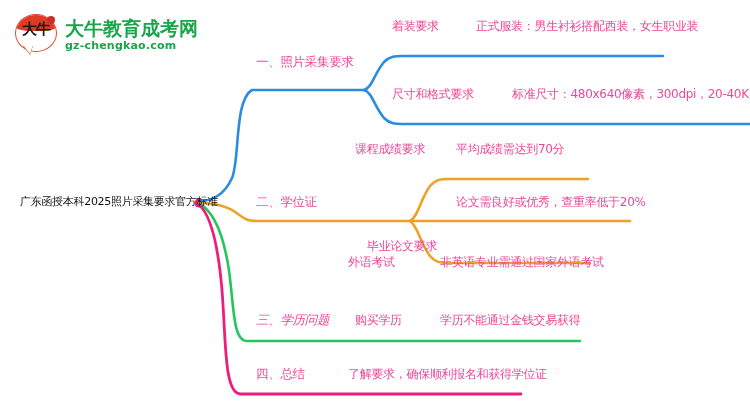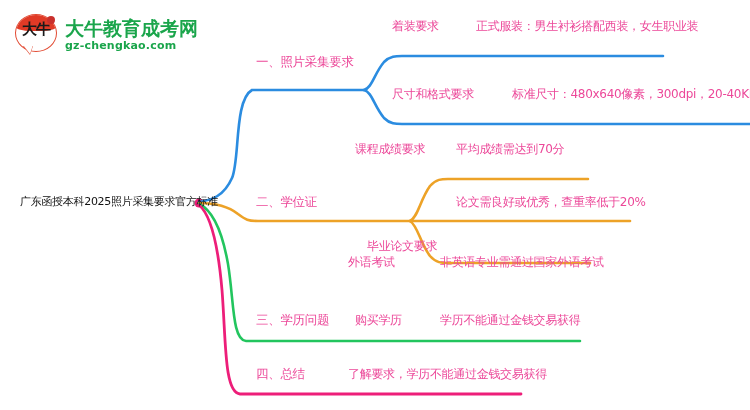--- a/index.html
+++ b/index.html
@@ -153,20 +153,20 @@
 
   <div class="node lvl2" style="left:355px; top:141px;">课程成绩要求</div>
   <div class="node lvl3" style="left:456px; top:141px;">平均成绩需达到70分</div>
 
   <div class="node lvl2" style="left:367px; top:194px;margin-top:44px;">毕业论文要求</div>
   <div class="node lvl3" style="left:456px; top:194px;">论文需良好或优秀，查重率低于20%</div>
 
   <div class="node lvl2" style="left:348px; top:254px;">外语考试</div>
   <div class="node lvl3" style="left:440px; top:254px;">非英语专业需通过国家外语考试</div>
 
-  <div class="node lvl1" style="left:256px; top:312px;">三、学历问题</div>
+  <div class="node lvl1" style="left:256px; top:312px;font-style:italic;">三、学历问题</div>
   <div class="node lvl2" style="left:355px; top:312px;">购买学历</div>
   <div class="node lvl3" style="left:440px; top:312px;text-align:center;">学历不能通过金钱交易获得</div>
 
   <div class="node lvl1" style="left:256px; top:366px;">四、总结</div>
-  <div class="node lvl2" style="left:348px; top:366px;">了解要求，学历不能通过金钱交易获得</div>
+  <div class="node lvl2" style="left:348px; top:366px;">了解要求，确保顺利报名和获得学位证</div>
 
 </div>
 
 </body></html>

